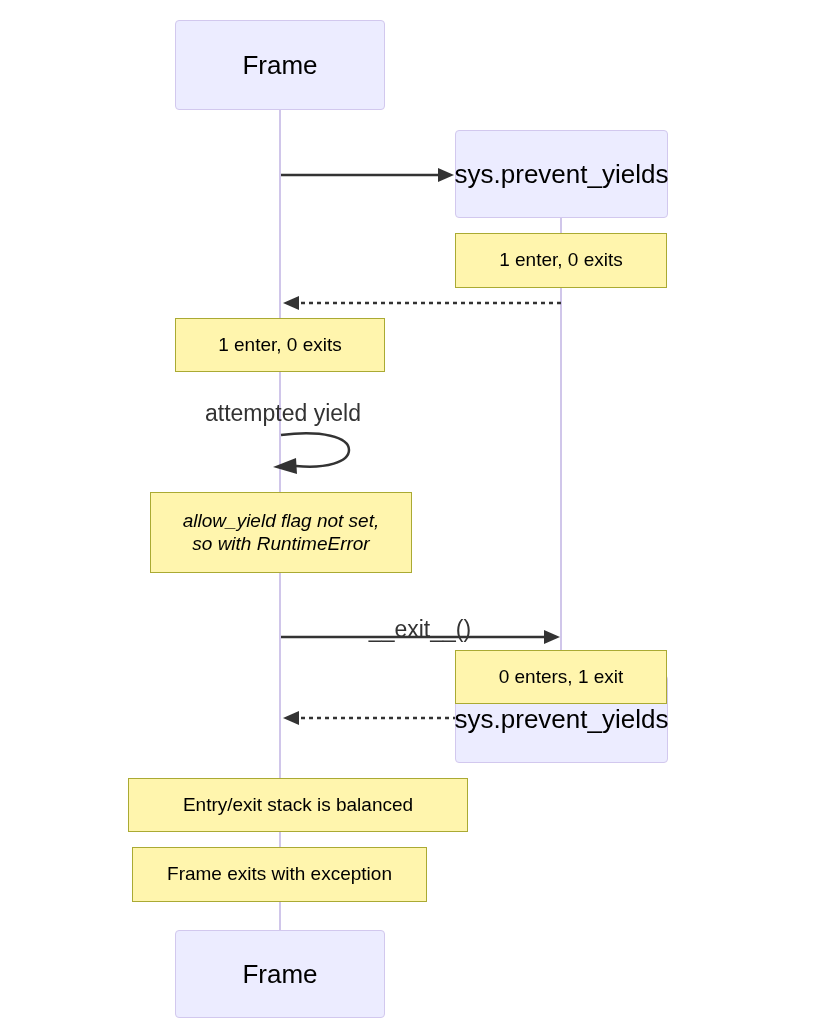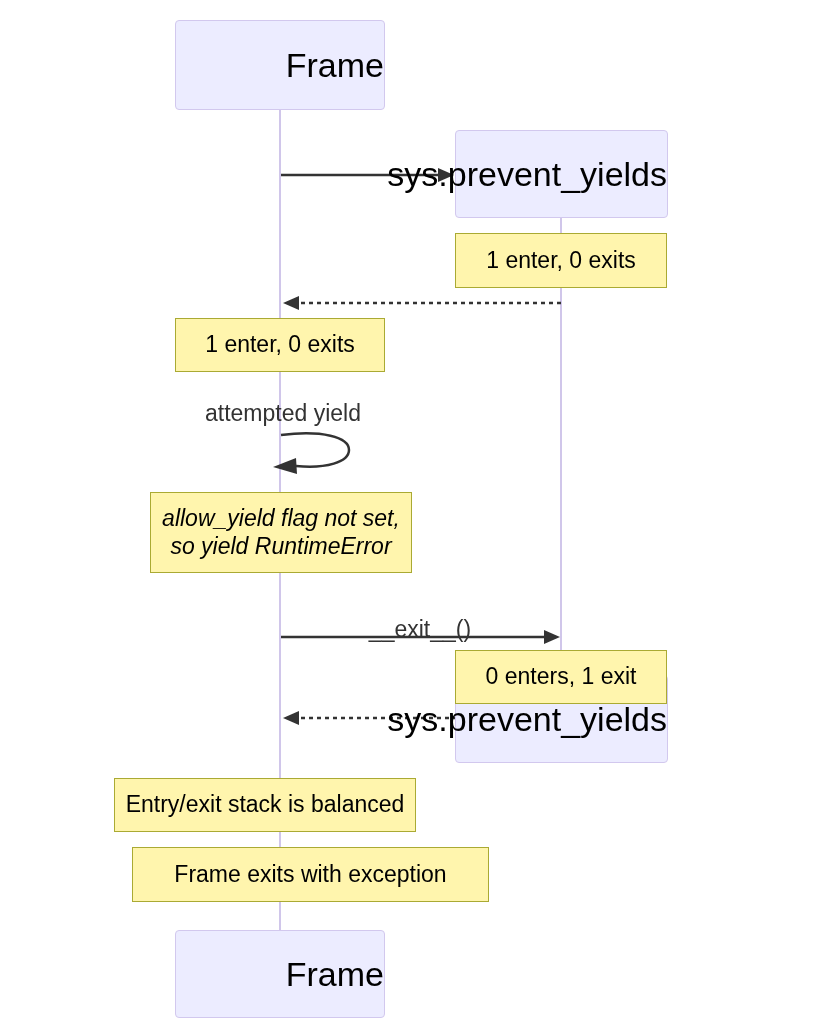--- a/index.html
+++ b/index.html
@@ -41,36 +41,36 @@
     stroke: none;
   }
   .actor {
     position: absolute;
     box-sizing: border-box;
     background: var(--actor-fill, #ECECFF);
     border: 1px solid var(--actor-border, #d2c8ee);
     border-radius: 4px;
     display: flex;
     align-items: center;
-    justify-content: flex-end;
-    font-size: 34px;
+    justify-content: center;
+    font-size: 26px;
     color: var(--text, #000000);
     z-index: 2;
     text-align: center;
   }
   .note {
     position: absolute;
     box-sizing: border-box;
     background: var(--note-fill, #fff5ad);
     border: 1px solid var(--note-border, #aaaa33);
     display: flex;
     flex-direction: column;
     align-items: center;
     justify-content: center;
-    font-size: 23px;
+    font-size: 19px;
     line-height: 1.18;
     color: var(--text, #000000);
     z-index: 3;
     text-align: center;
     white-space: nowrap;
   }
   .msg-label {
     position: absolute;
     font-size: 23px;
     color: var(--message-text, #333333);
@@ -129,28 +129,28 @@
   <div class="note" style="left:455px; top:233px; width:212px; height:55px;">
     <span>1 enter, 0 exits</span>
   </div>
 
   <div class="note" style="left:175px; top:318px; width:210px; height:54px;">
     <span>1 enter, 0 exits</span>
   </div>
 
   <div class="note" style="left:150px; top:492px; width:262px; height:81px;font-style:italic;">
     <span>allow_yield flag not set,</span>
-    <span>so yield RuntimeError</span>
+    <span>so with RuntimeError</span>
   </div>
 
   <div class="note" style="left:455px; top:650px; width:212px; height:54px; z-index:4;">
     <span>0 enters, 1 exit</span>
   </div>
 
-  <div class="note" style="left:114px; top:778px; width:302px; height:54px;">
+  <div class="note" style="left:128px; top:778px; width:340px; height:54px;">
     <span>Entry/exit stack is balanced</span>
   </div>
 
-  <div class="note" style="left:132px; top:847px; width:357px; height:55px;">
+  <div class="note" style="left:132px; top:847px; width:295px; height:55px;">
     <span>Frame exits with exception</span>
   </div>
 
 </div>
 
 </body></html>

